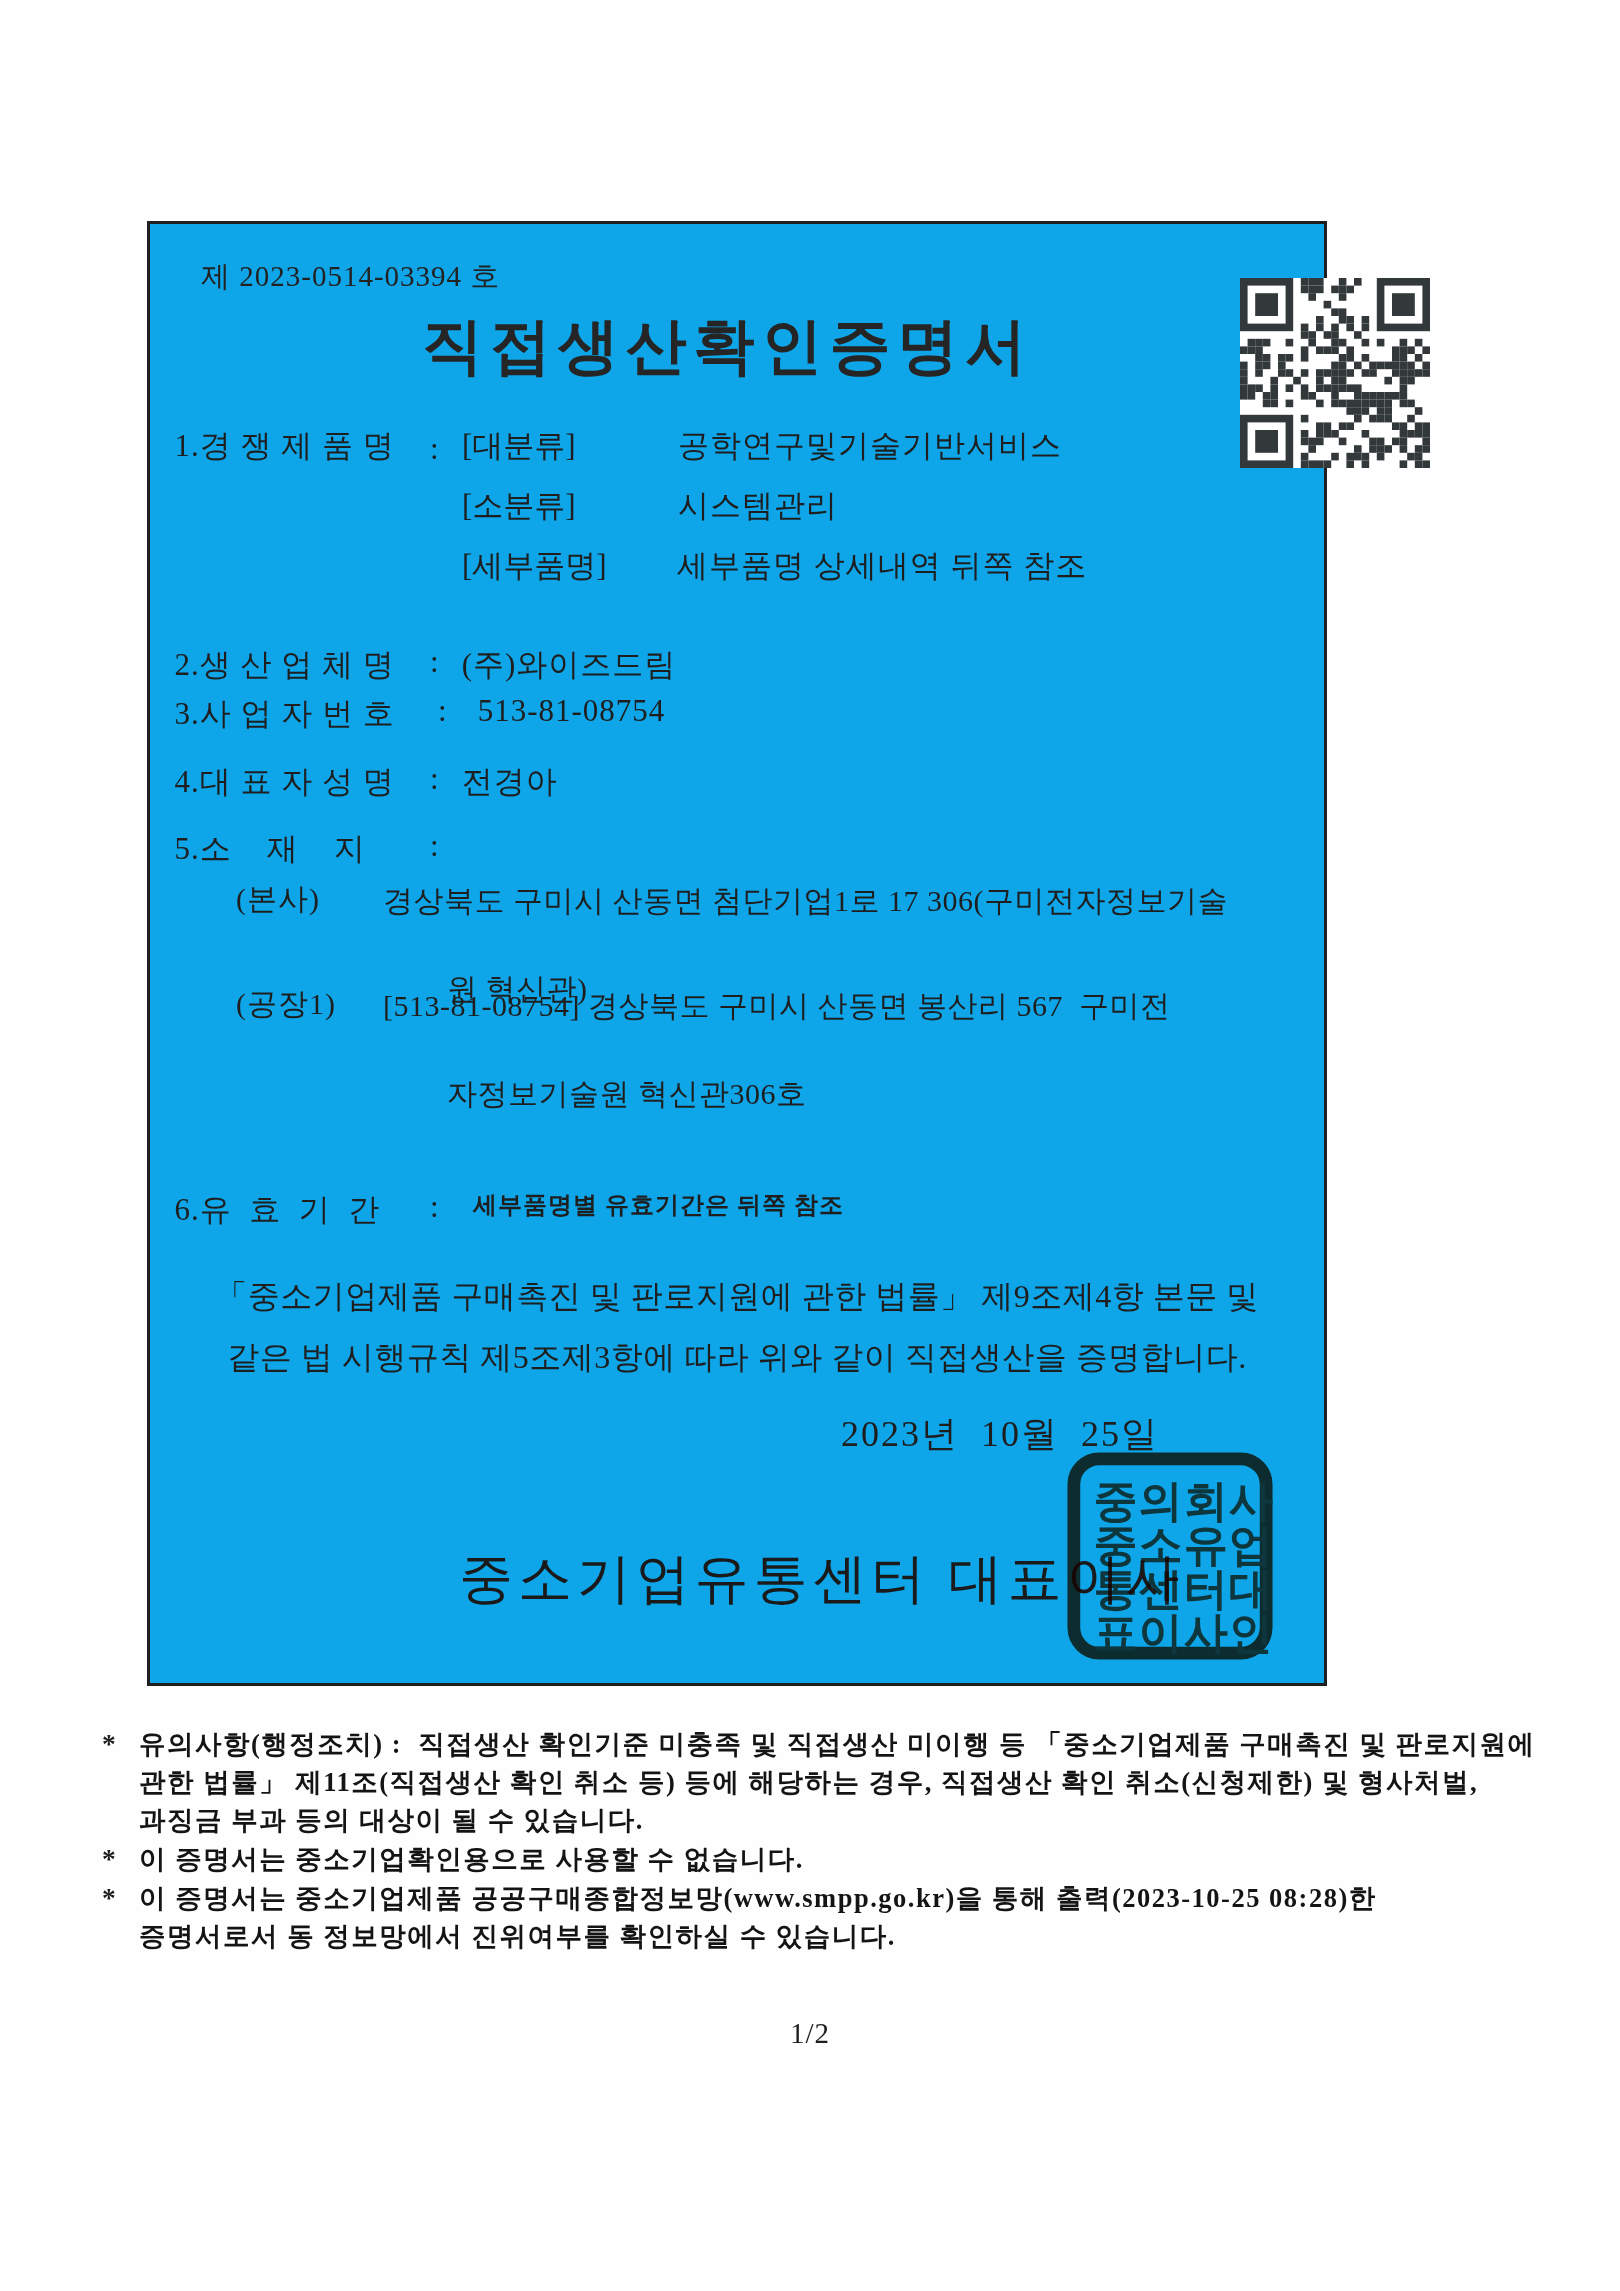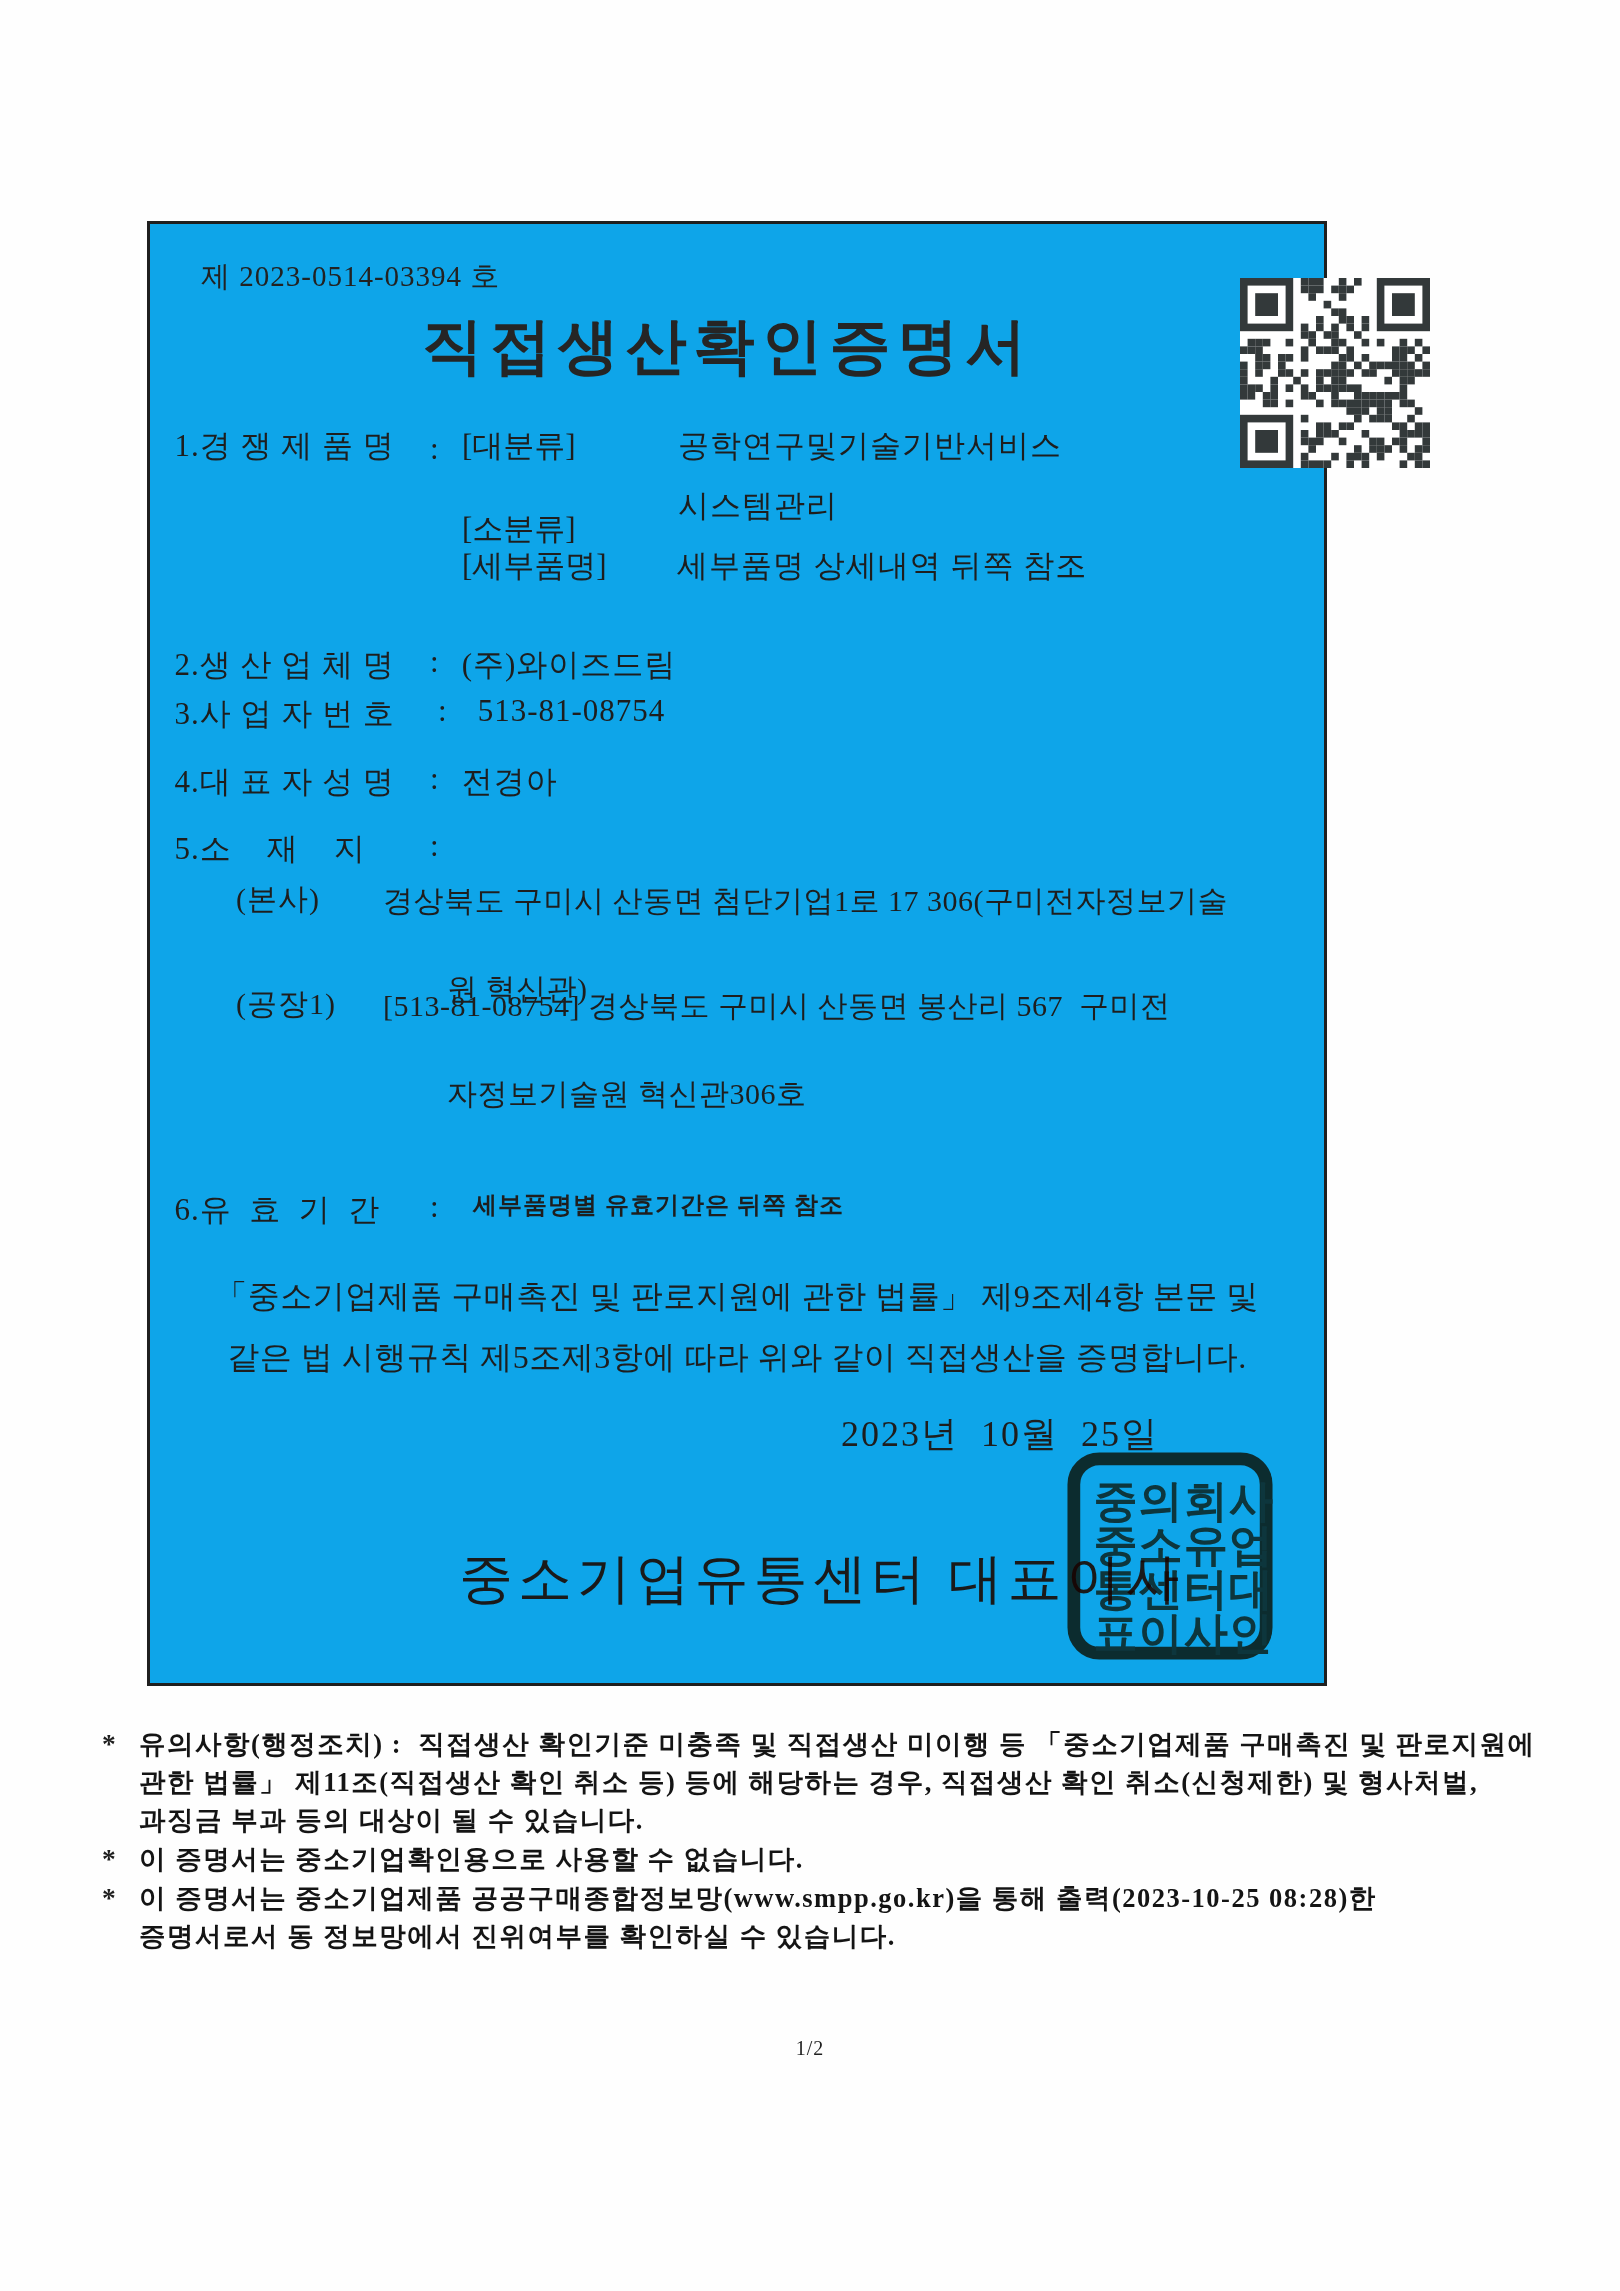--- a/index.html
+++ b/index.html
@@ -38,21 +38,21 @@
   .row { position:absolute; left:24.5px; display:flex; align-items:flex-start; font-size:31px; }
   .row .lbl { width:250px; white-space:pre; letter-spacing:1px; }
   .row .colon { width:19.6px; text-align:center; }
   .row .val { margin-left:17.6px; white-space:pre; letter-spacing:1px; }
 
   .r-item1 { top:201px;align-items:flex-end; }
   .cat-line { position:absolute; left:312px; display:flex; font-size:31px; }
   .cat-line .tag { white-space:pre; }
   .cat-line.c1 { top:201px;align-items:center; } .cat-line.c1 .tag { width:149px; }
   .cat-line.c1 .txt { margin-left:67px; white-space:pre; letter-spacing:1px; }
-  .cat-line.c2 { top:261px; } .cat-line.c2 .tag { width:149px;margin-top:23px; }
+  .cat-line.c2 { top:261px; } .cat-line.c2 .tag { width:149px; }
   .cat-line.c2 .txt { margin-left:67px; white-space:pre; letter-spacing:1px; }
   .cat-line.c3 { top:321px; } .cat-line.c3 .tag { width:186px; }
   .cat-line.c3 .txt { margin-left:29px; white-space:pre; letter-spacing:1px; }
 
   .r-item2 { top:420px; }
   .r-item3 { top:469px;gap:8px; }
   .r-item4 { top:537px; }
   .r-item5 { top:604px; }
   .r-item6 { top:965px; }
   .r-item6 .val { font-weight:bold; font-size:24px; margin-left:29px; }
@@ -80,21 +80,21 @@
 
   
   .footnotes { position:absolute; left:102px; top:1725px; width:1441px; }
   .fn { display:flex; margin-bottom:1px; }
   .fn .bullet { width:37px; font-size:27.4px; font-weight:bold; padding-top:3.9px; }
   .fn .fn-lines { flex:1; }
   .fn .fn-lines div { font-size:26.5px; font-weight:bold; line-height:38px;
                       letter-spacing:1.5px; white-space:pre; color:#141414; }
 
   .page-number { position:absolute; left:0; top:2017px; width:100%;
-                 text-align:center; font-size:20px; letter-spacing:1px;margin-top:20px; }
+                 text-align:center; font-size:29px; letter-spacing:1px; }
 </style>
 </head>
 <body>
 
 <div class="page">
 
   <div class="doc-box">
 
     <div class="doc-number">제 2023-0514-03394 호</div>
 

